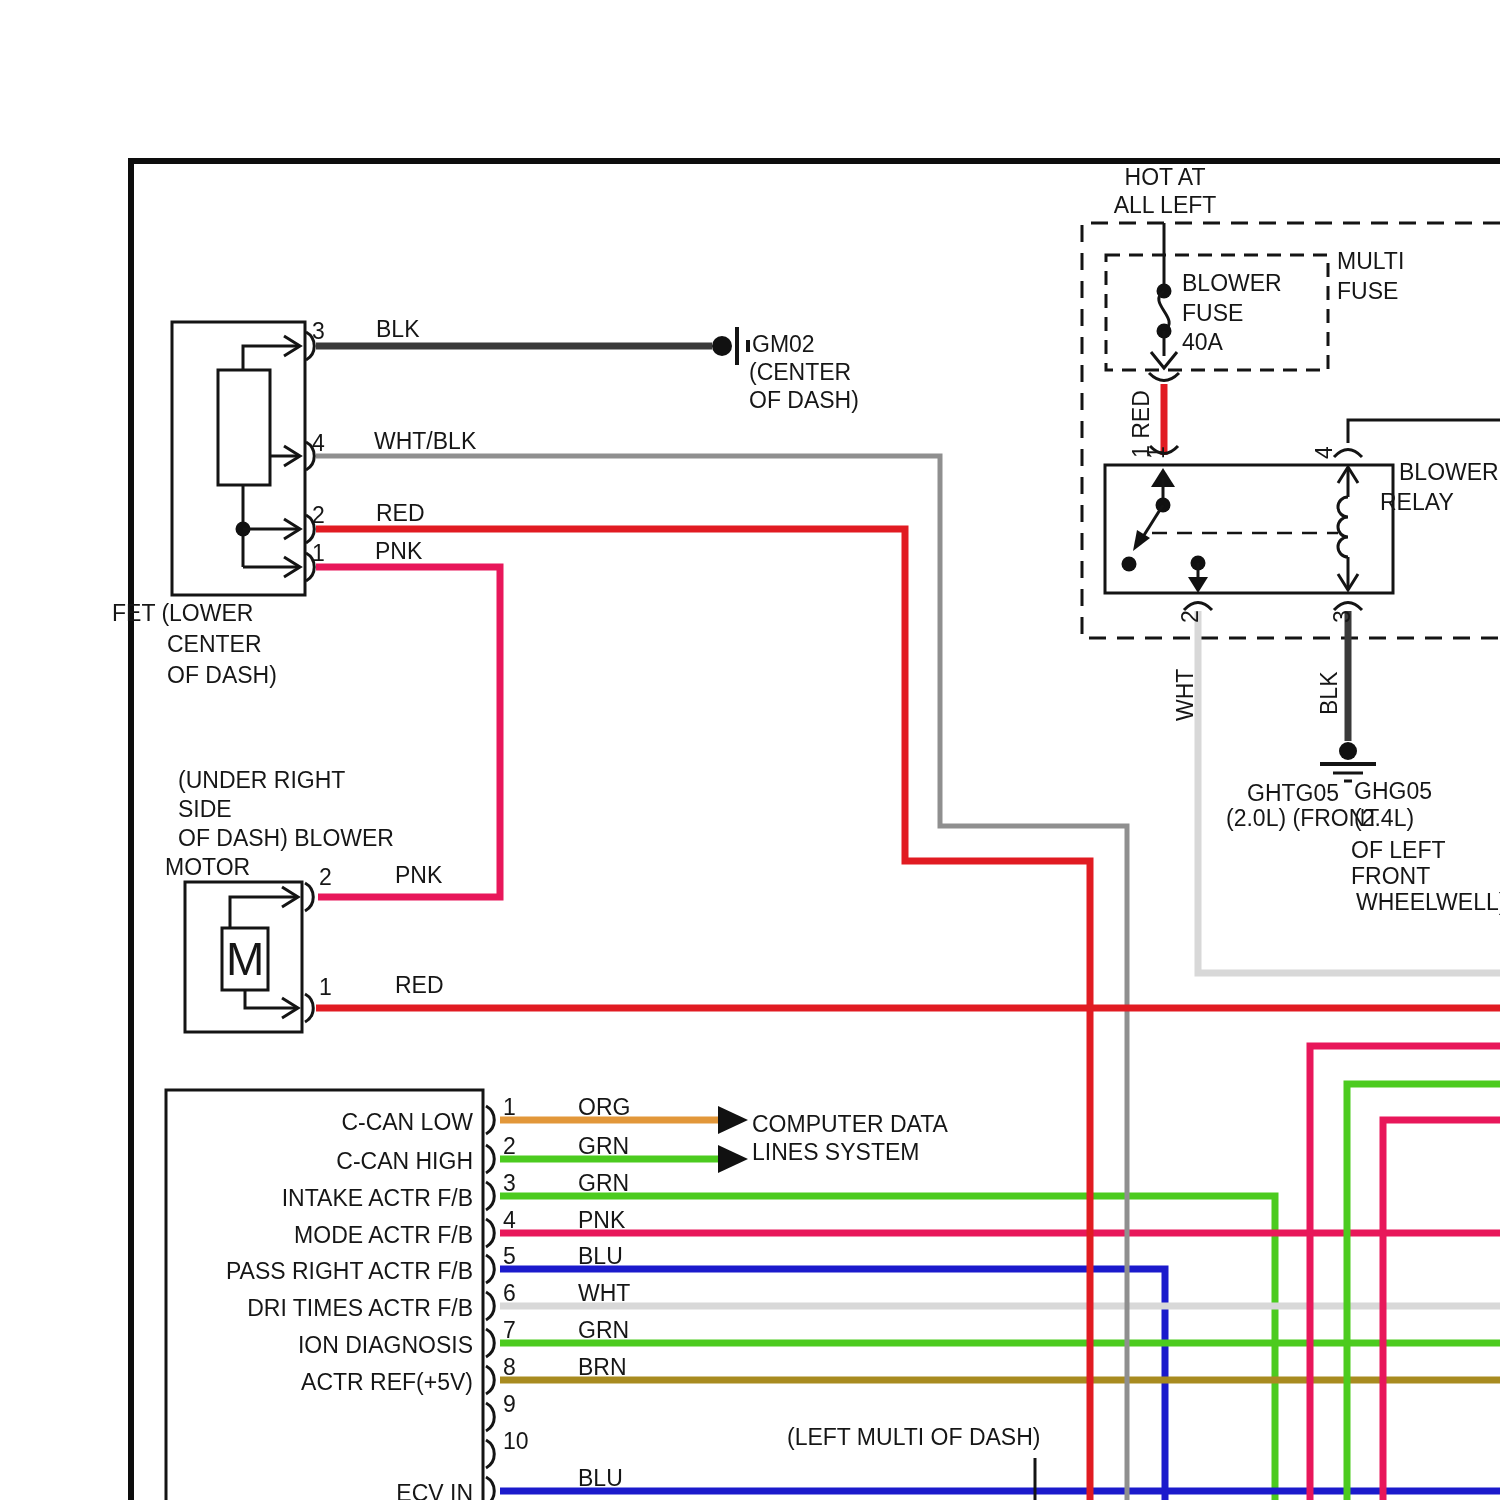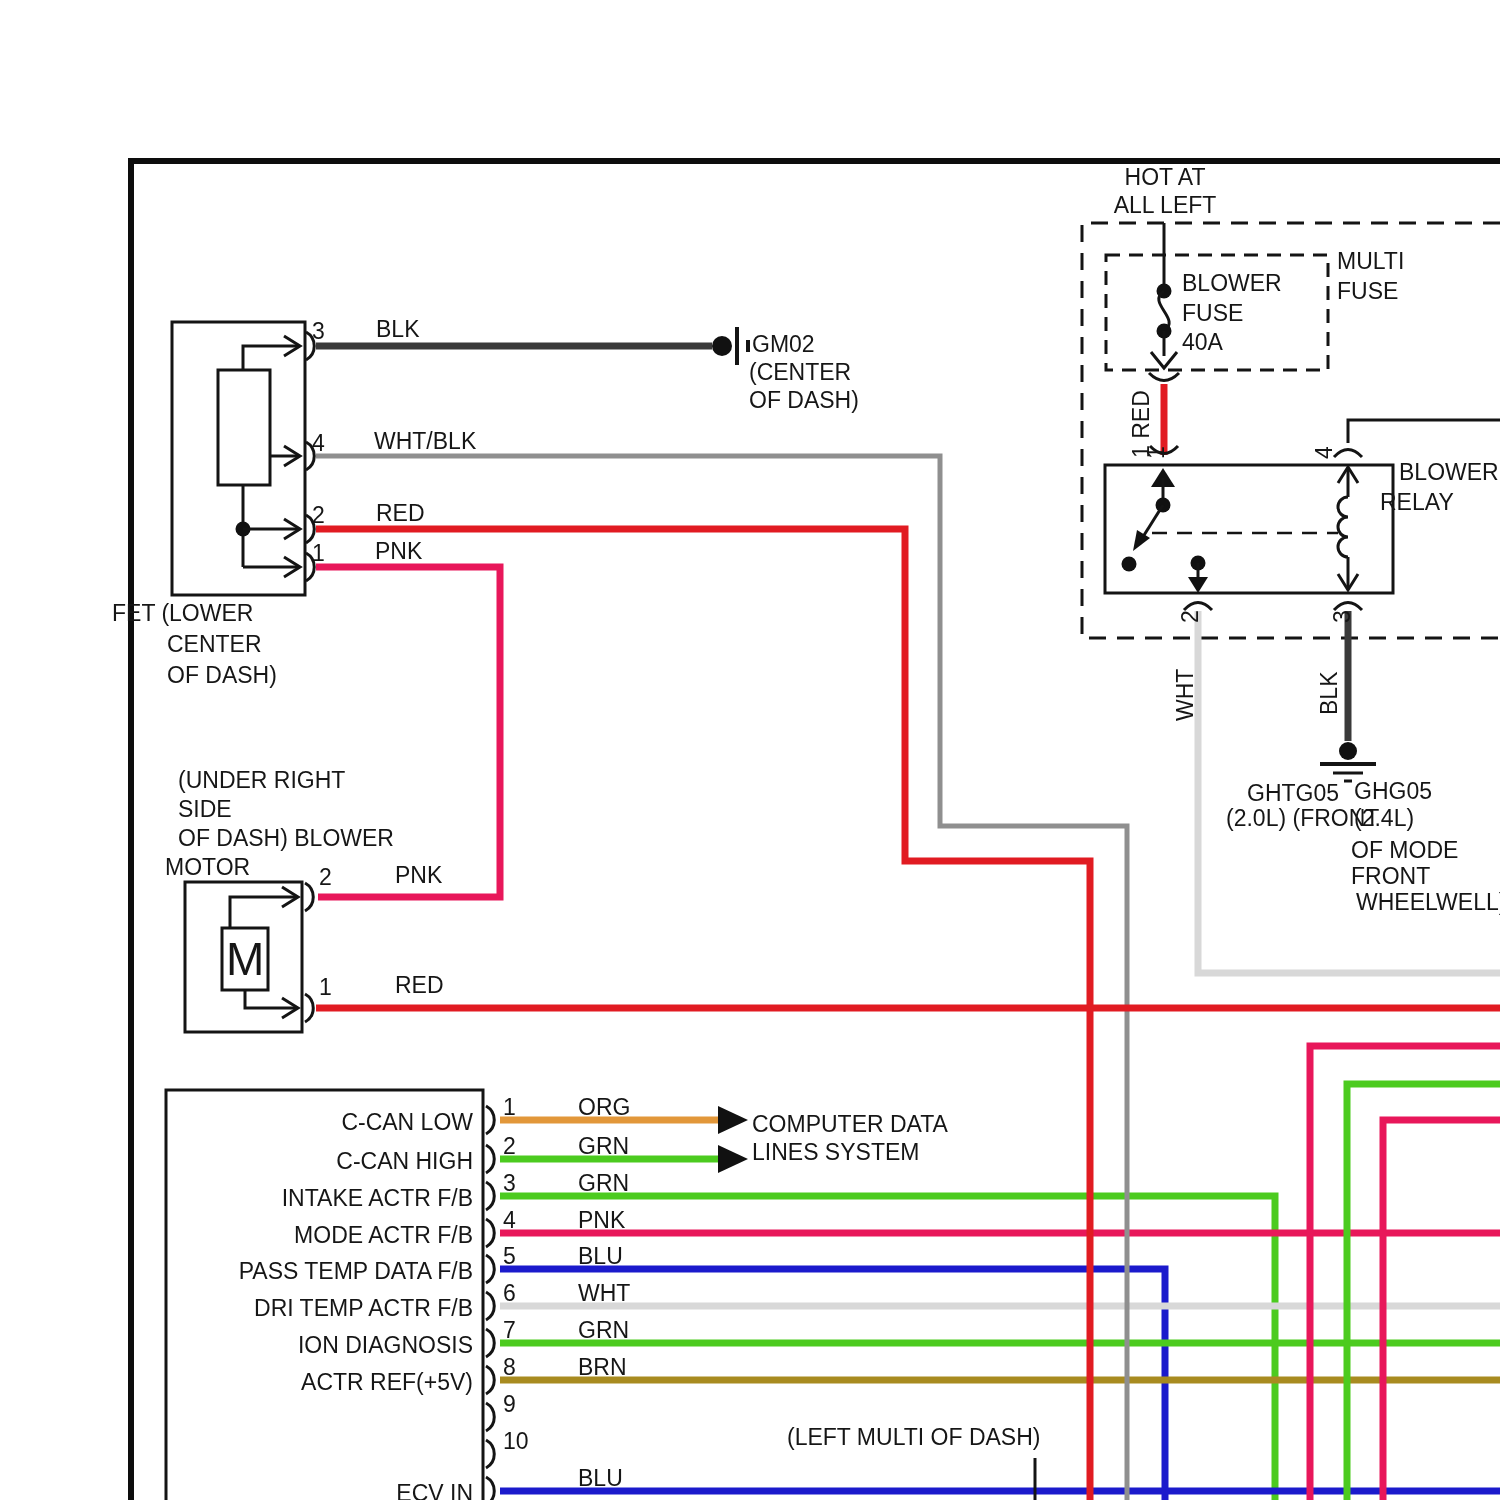--- a/index.html
+++ b/index.html
@@ -204,40 +204,40 @@
 <span class="lbl rot" style="left:1329px;top:623px">3</span>
 <span class="lbl" style="left:1399px;top:459px">BLOWER</span>
 <span class="lbl" style="left:1380px;top:489px">RELAY</span>
 <span class="lbl rot" style="left:1172px;top:721px">WHT</span>
 <span class="lbl rot" style="left:1316px;top:715px">BLK</span>
 
 <span class="lbl" style="left:1247px;top:780px">GHTG05</span>
 <span class="lbl" style="left:1226px;top:805px">(2.0L) (FRONT</span>
 <span class="lbl" style="left:1354px;top:778px">GHG05</span>
 <span class="lbl" style="left:1354px;top:805px">(2.4L)</span>
-<span class="lbl" style="left:1351px;top:837px">OF MODE</span>
+<span class="lbl" style="left:1351px;top:837px">OF LEFT</span>
 <span class="lbl" style="left:1351px;top:863px">FRONT</span>
 <span class="lbl" style="left:1356px;top:889px">WHEELWELL)</span>
 
 <span class="lbl" style="left:178px;top:767px">(UNDER RIGHT</span>
 <span class="lbl" style="left:178px;top:796px">SIDE</span>
 <span class="lbl" style="left:178px;top:825px">OF DASH) BLOWER</span>
 <span class="lbl" style="left:165px;top:854px">MOTOR</span>
 <span class="lbl" style="left:319px;top:864px">2</span>
 <span class="lbl" style="left:395px;top:862px">PNK</span>
 <span class="lbl" style="left:319px;top:974px">1</span>
 <span class="lbl" style="left:395px;top:972px">RED</span>
 <span class="lbl mbig" style="left:226px;top:935px">M</span>
 
 <span class="lbl ecul" style="top:1109px">C-CAN LOW</span>
 <span class="lbl ecul" style="top:1148px">C-CAN HIGH</span>
 <span class="lbl ecul" style="top:1185px">INTAKE ACTR F/B</span>
 <span class="lbl ecul" style="top:1222px">MODE ACTR F/B</span>
-<span class="lbl ecul" style="top:1258px">PASS TEMP DATA F/B</span>
-<span class="lbl ecul" style="top:1295px">DRI TEMP ACTR F/B</span>
+<span class="lbl ecul" style="top:1258px">PASS RIGHT ACTR F/B</span>
+<span class="lbl ecul" style="top:1295px">DRI TIMES ACTR F/B</span>
 <span class="lbl ecul" style="top:1332px">ION DIAGNOSIS</span>
 <span class="lbl ecul" style="top:1369px">ACTR REF(+5V)</span>
 <span class="lbl ecul" style="top:1480px">ECV IN</span>
 
 <span class="lbl" style="left:503px;top:1094px">1</span>
 <span class="lbl" style="left:503px;top:1133px">2</span>
 <span class="lbl" style="left:503px;top:1170px">3</span>
 <span class="lbl" style="left:503px;top:1207px">4</span>
 <span class="lbl" style="left:503px;top:1243px">5</span>
 <span class="lbl" style="left:503px;top:1280px">6</span>

